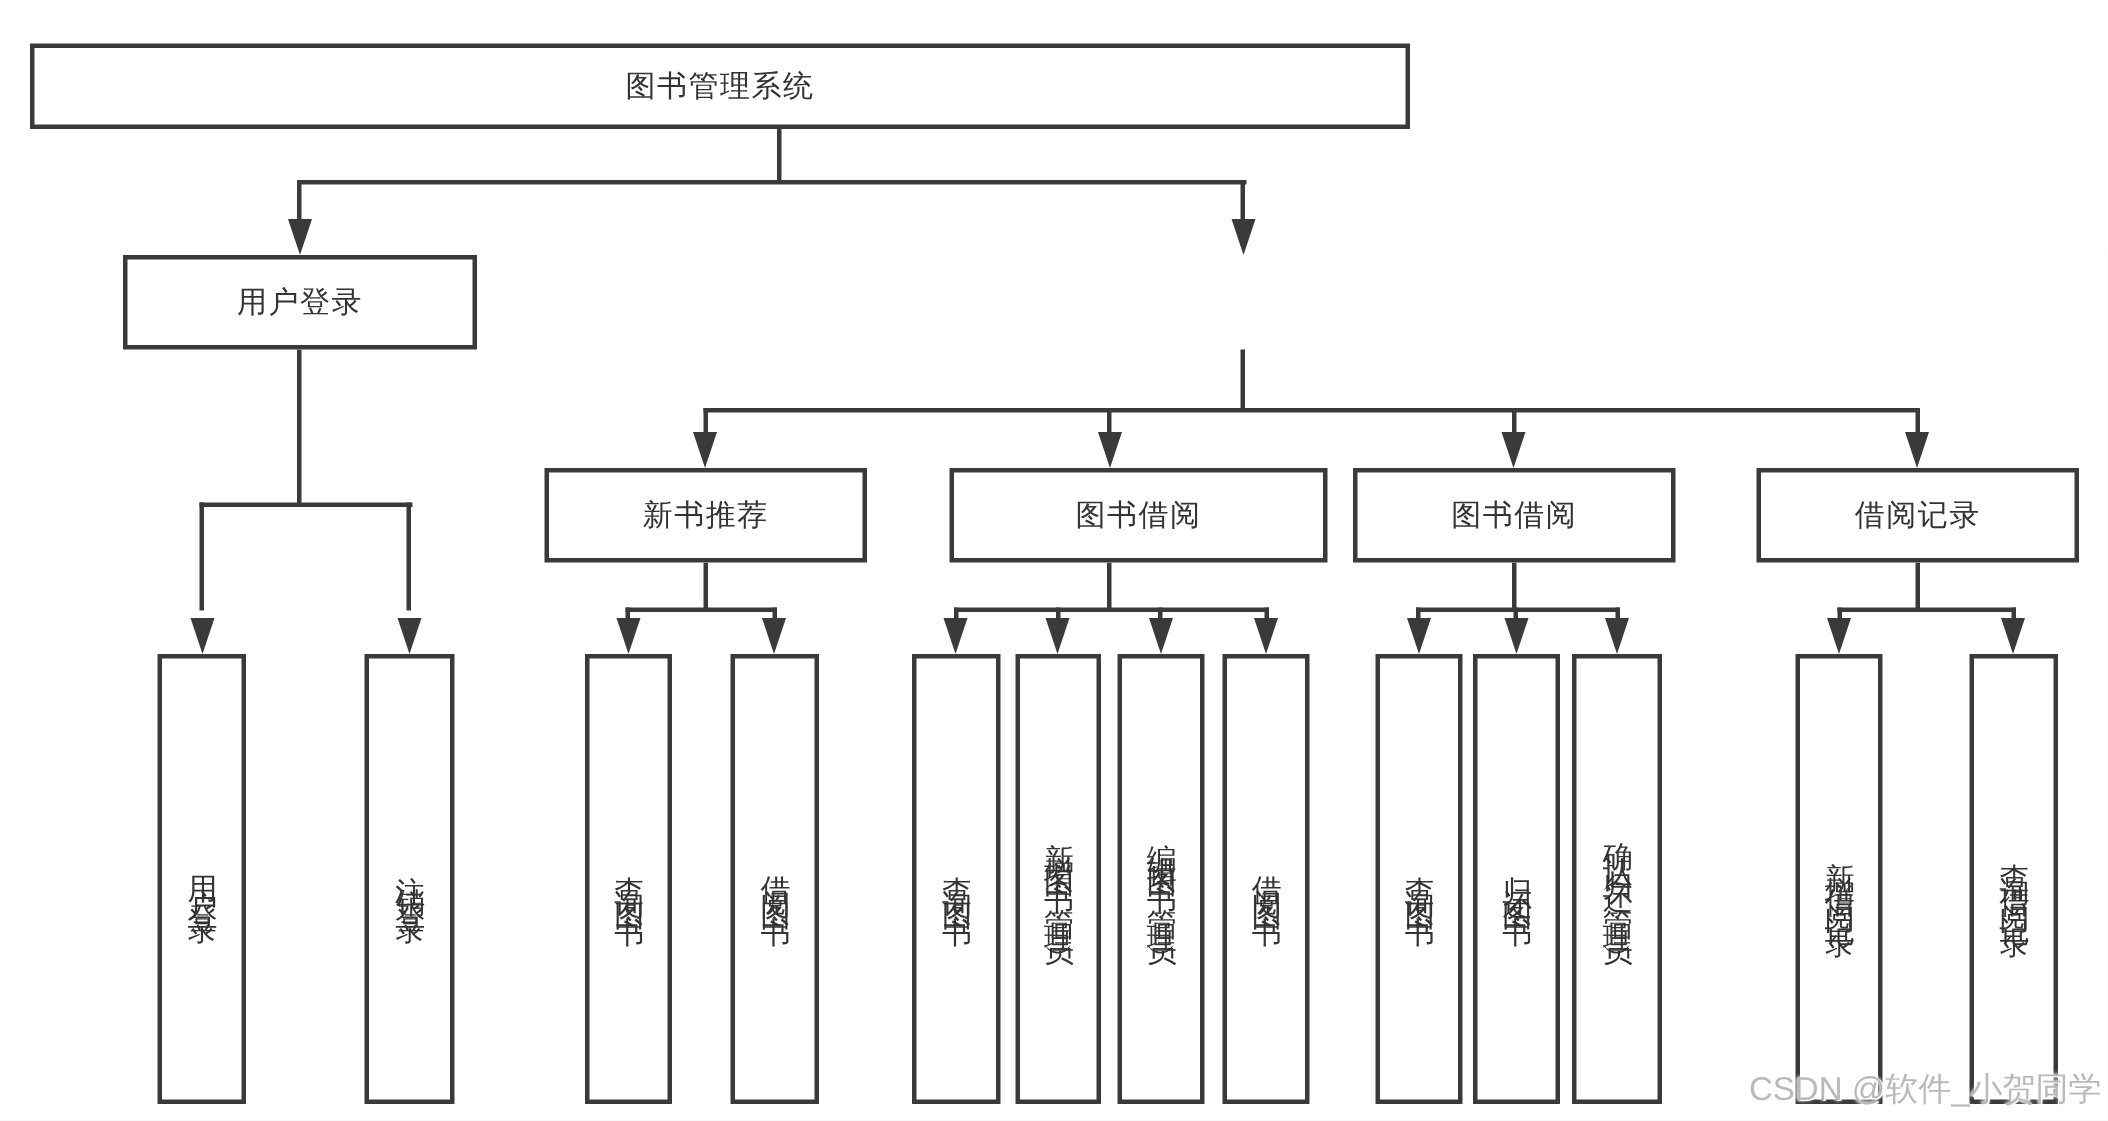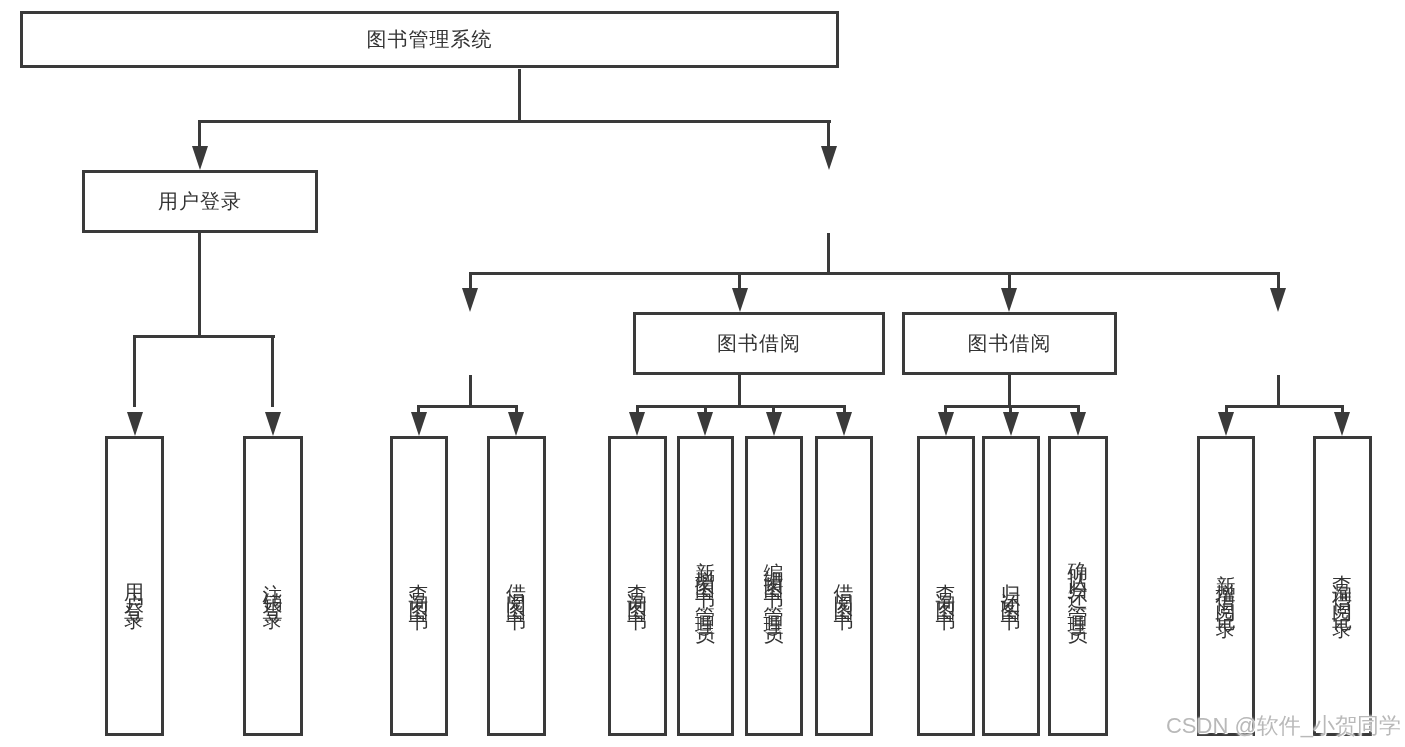--- a/index.html
+++ b/index.html
@@ -125,38 +125,44 @@
   <div class="arrow" style="left:1003px;top:412px"></div>
   <div class="arrow" style="left:1070px;top:412px"></div>
 
   <div class="vl" style="left:1277px;top:375px;height:32px"></div>
   <div class="hl" style="left:1225px;top:405px;width:119px"></div>
   <div class="vl" style="left:1225px;top:405px;height:10px"></div>
   <div class="vl" style="left:1341px;top:405px;height:10px"></div>
   <div class="arrow" style="left:1218px;top:412px"></div>
   <div class="arrow" style="left:1334px;top:412px"></div>
 
-  <div class="node" style="left:20px;top:11px;width:819px;height:57px">
+  <div class="node" style="left:20px;top:29px;width:920px;height:57px">
     <span>图书管理系统</span>
   </div>
 
   <div class="node" style="left:82px;top:170px;width:236px;height:63px">
     <span>用户登录</span>
   </div>
 
 
+  <div class="node" style="left:363px;top:312px;width:215px;height:63px">
+    <span>新书推荐</span>
+  </div>
 
   <div class="node" style="left:633px;top:312px;width:252px;height:63px">
     <span>图书借阅</span>
   </div>
 
   <div class="node" style="left:902px;top:312px;width:215px;height:63px">
     <span>图书借阅</span>
   </div>
 
+  <div class="node" style="left:1171px;top:312px;width:215px;height:63px">
+    <span>借阅记录</span>
+  </div>
 
   <div class="node leaf" style="left:105px;width:59px">
     <span class="vtext">用户登录</span>
   </div>
   <div class="node leaf" style="left:243px;width:60px">
     <span class="vtext">注销登录</span>
   </div>
 
   <div class="node leaf" style="left:390px;width:58px">
     <span class="vtext">查询图书</span>

